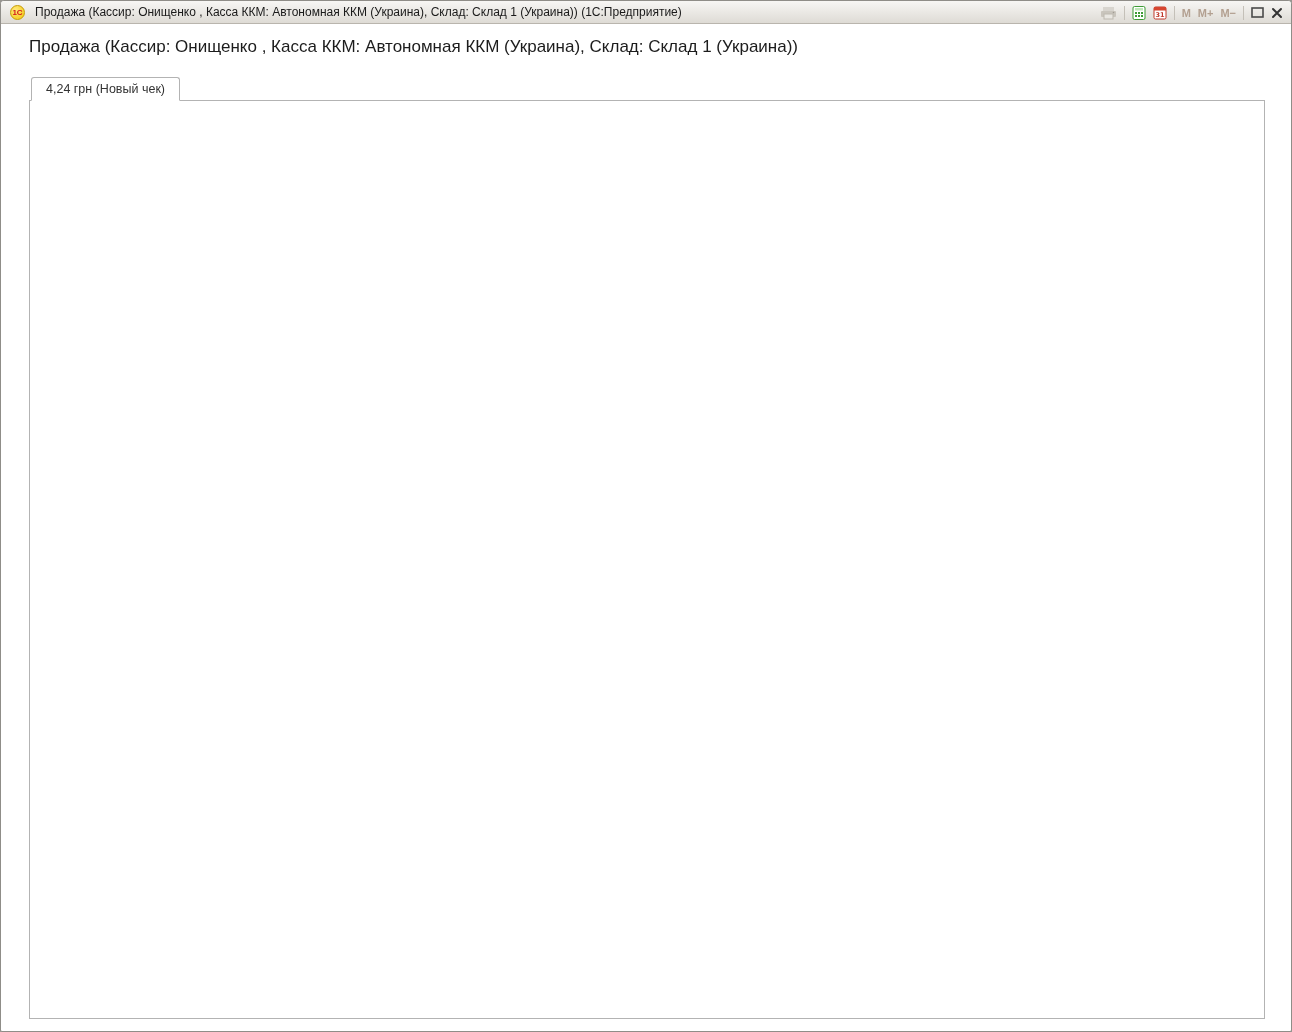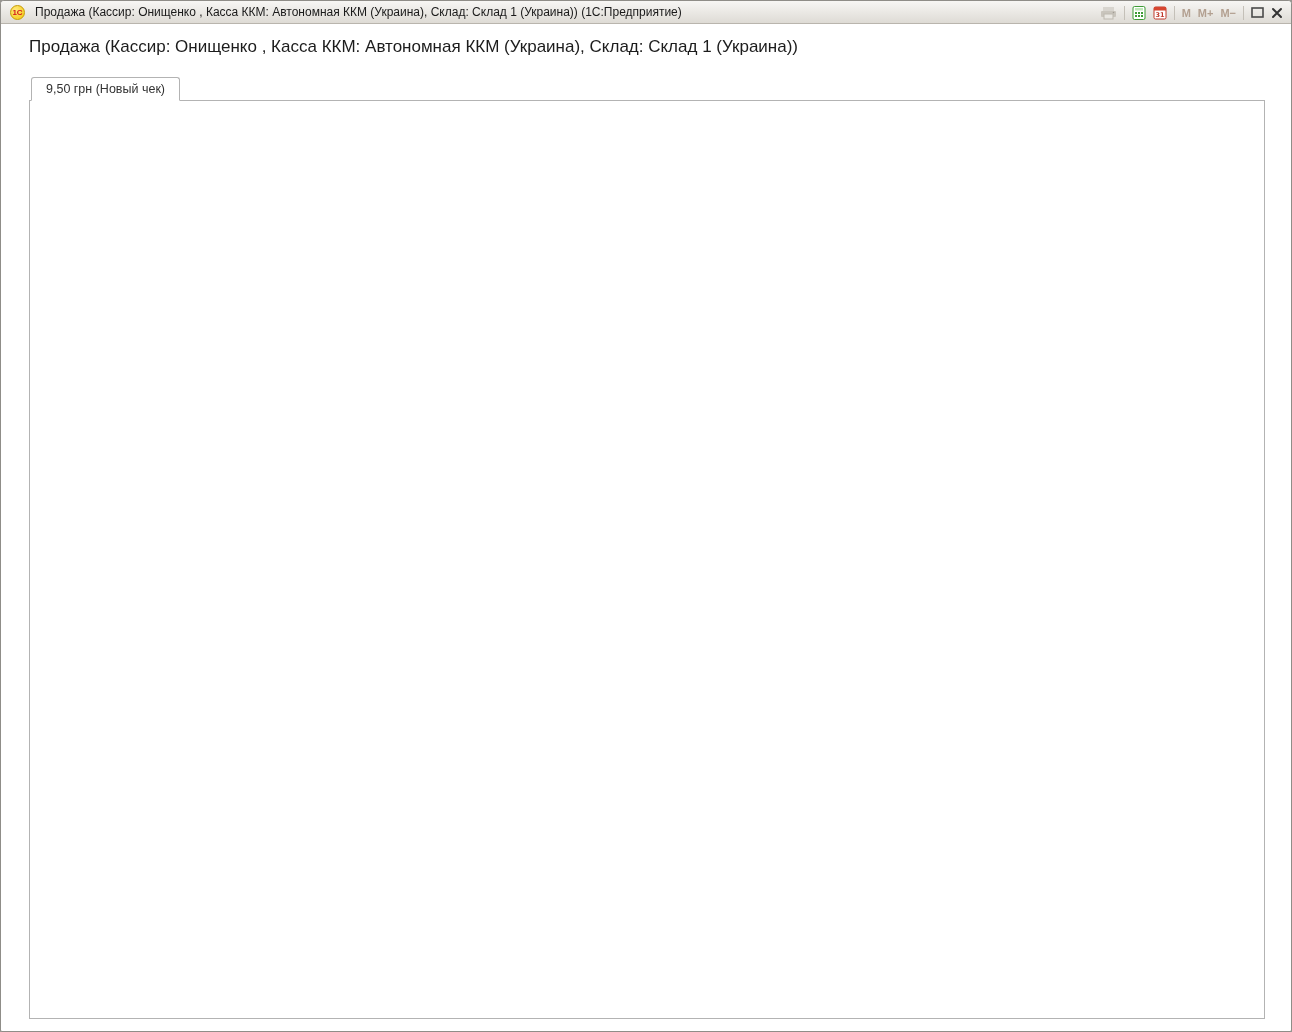--- a/index.html
+++ b/index.html
@@ -166,21 +166,21 @@
       </span>
       <span class="tb-btn">
         <svg width="12" height="12" viewBox="0 0 12 12">
             <path d="M2 2 L10 10 M10 2 L2 10" stroke="#333" stroke-width="2" stroke-linecap="round"></path>
           </svg>
       </span>
     </div>
   </div>
 
   <div class="abs page-title">Продажа (Кассир: Онищенко , Касса ККМ: Автономная ККМ (Украина), Склад: Склад 1 (Украина))</div>
-  <div class="abs tab">9,50 грн (Новый чек)</div>
+  <div class="abs tab">4,24 грн (Новый чек)</div>
   <div class="abs tab-frame"></div>
 
   <div class="abs disc-panel">
     <div class="disc-badge">
       <div class="l1">ДИСКОНТНАЯ</div>
       <div class="l1">КАРТА</div>
       <div class="pct">10%</div>
       <div class="arc"></div>
       <div class="brand"><span>Умею</span><span class="g">ВСЕ</span></div>
     </div>

